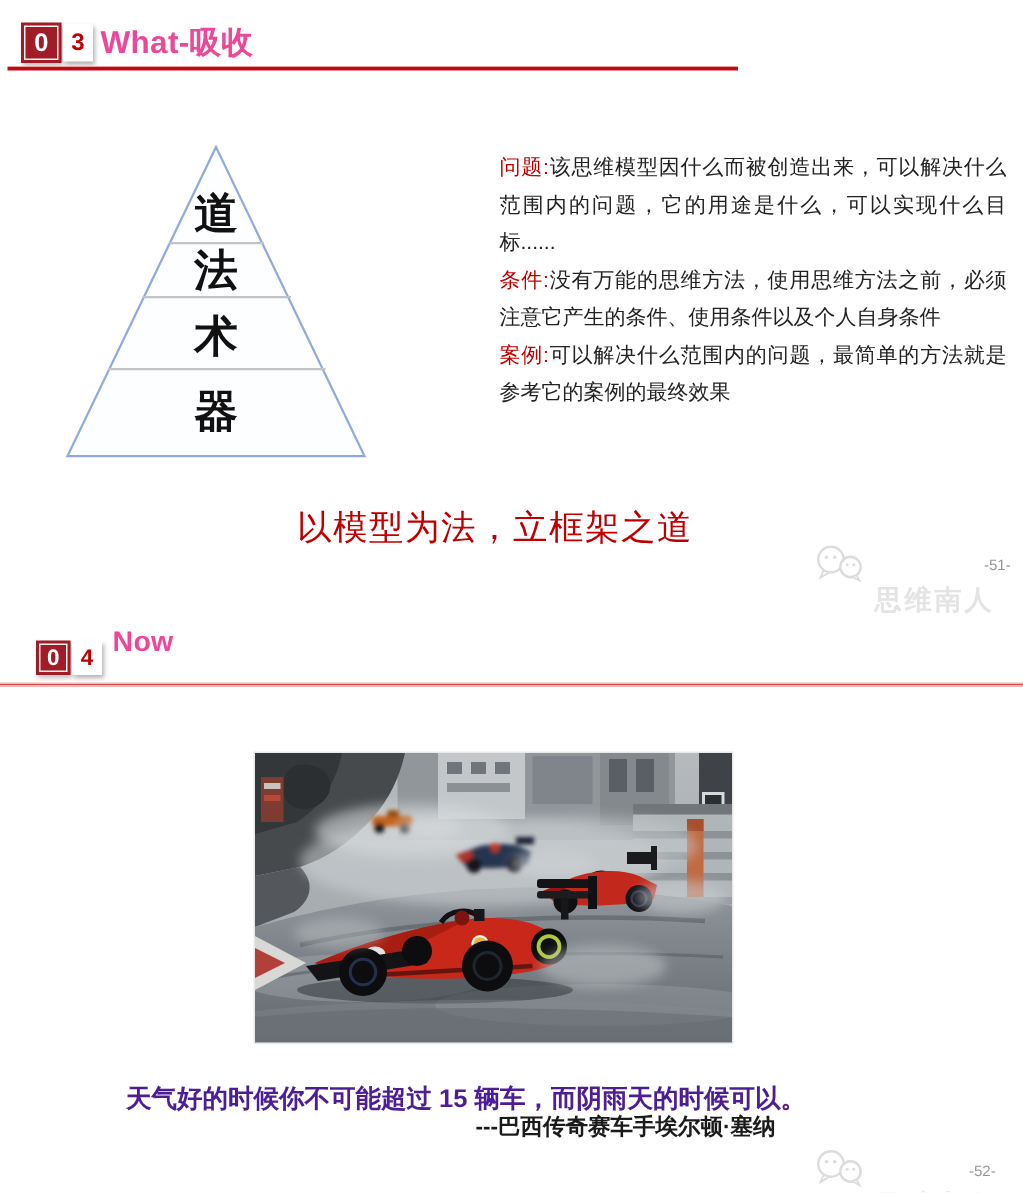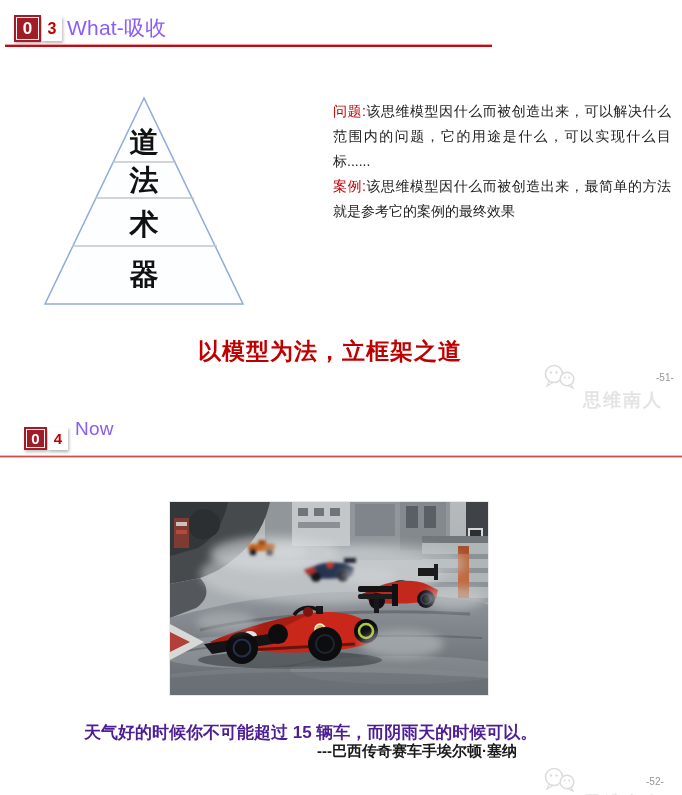--- a/index.html
+++ b/index.html
@@ -17,32 +17,32 @@
     font-weight:bold;
   }
   .numbox.red {
     background:#A01D28; color:#fff;
     box-shadow: inset 0 0 0 2px #A01D28, inset 0 0 0 3px rgba(255,255,255,.95), 1px 2px 3px rgba(0,0,0,.25);
   }
   .numbox.white {
     background:#fff; color:#C00000;
     box-shadow: 1px 2px 3px rgba(0,0,0,.30);
   }
-  .hdr-title { font-weight:normal; color:#8b5cf6; letter-spacing:.2px; }
+  .hdr-title { font-weight:bold; color:#ec4899; letter-spacing:.2px; }
 
   .red-line-1 { height:3px; background:linear-gradient(to bottom,#eaa0a0 0 1px,#bf0c14 1px 3px); }
   .red-line-2 { height:3px; background:linear-gradient(to bottom,#f2b8b8 0 1px,#d34a4a 1px 2px,#f2b8b8 2px 3px); }
 
   
   .points { width:338px; font-size:14px; line-height:25px; color:#222; text-align:justify; }
   .points p { margin:0; }
   .pt-label { color:#C00000; font-weight:normal; }
 
   .slogan {
-    width:660px; text-align:center; font-size:23px; font-weight:bold;
+    width:660px; text-align:center; font-size:23px; font-weight:normal;
     color:#C00000; letter-spacing:1px;
   }
 
   .wm { display:flex; align-items:center; gap:5px; }
   .wm-text { font-size:18px; font-weight:bold; color:#E4E4E4; letter-spacing:2px;margin-top:43px; }
   .wm-page { font-size:10px; color:#969696; }
 
   .caption { font-size:17px; font-weight:bold; color:#4c1d95; }
   .attribution { width:300px; text-align:left; font-size:15px; font-weight:bold; color:#1a1a1a; }
 
@@ -71,21 +71,22 @@
         <line x1="30" y1="152" x2="175" y2="152" stroke="#c4c4c4" stroke-width="1.5"></line>
         <text class="pyramid-char" x="102" y="58" text-anchor="middle">道</text>
         <text class="pyramid-char" x="102" y="96" text-anchor="middle">法</text>
         <text class="pyramid-char" x="102" y="140" text-anchor="middle">术</text>
         <text class="pyramid-char" x="102" y="190" text-anchor="middle">器</text>
       </svg>
     </div>
 
     <div class="abs points" style="left:333px; top:99px;">
       <p><span class="pt-label">问题:</span><span>该思维模型因什么而被创造出来，可以解决什么范围内的问题，它的用途是什么，可以实现什么目标......</span></p>
-      <p><span class="pt-label">案例:</span><span>该思维模型因什么而被创造出来，最简单的方法就是参考它的案例的最终效果</span></p>
+      <p><span class="pt-label">条件:</span><span>没有万能的思维方法，使用思维方法之前，必须注意它产生的条件、使用条件以及个人自身条件</span></p>
+      <p><span class="pt-label">案例:</span><span>可以解决什么范围内的问题，最简单的方法就是参考它的案例的最终效果</span></p>
     </div>
 
     <div class="abs slogan" style="left:0px; top:336px;">以模型为法，立框架之道</div>
 
     <div class="abs wm" style="left:542px; top:345px;">
       <span>
         <svg width="36" height="26" viewBox="0 0 36 26">
           <circle cx="12" cy="10" r="8.5" fill="#fff" stroke="#dcdcdc" stroke-width="1.6"></circle>
           <path d="M7,17.5 L5,22 L11,18.5 Z" fill="#fff" stroke="#dcdcdc" stroke-width="1.2"></path>
           <circle cx="9" cy="8.5" r="1.2" fill="#dcdcdc"></circle>

